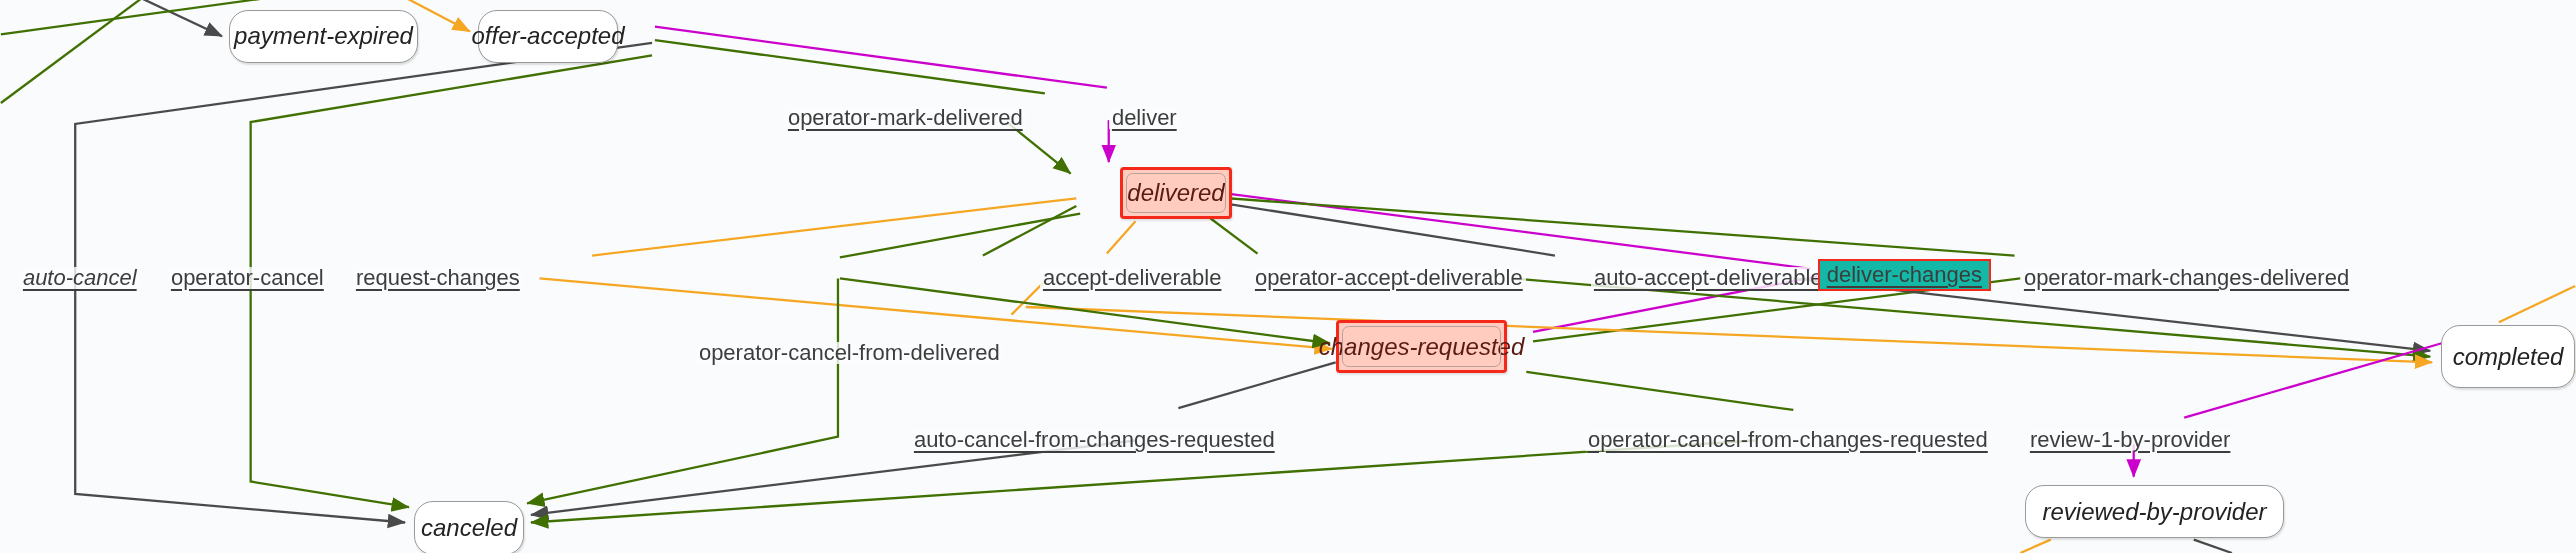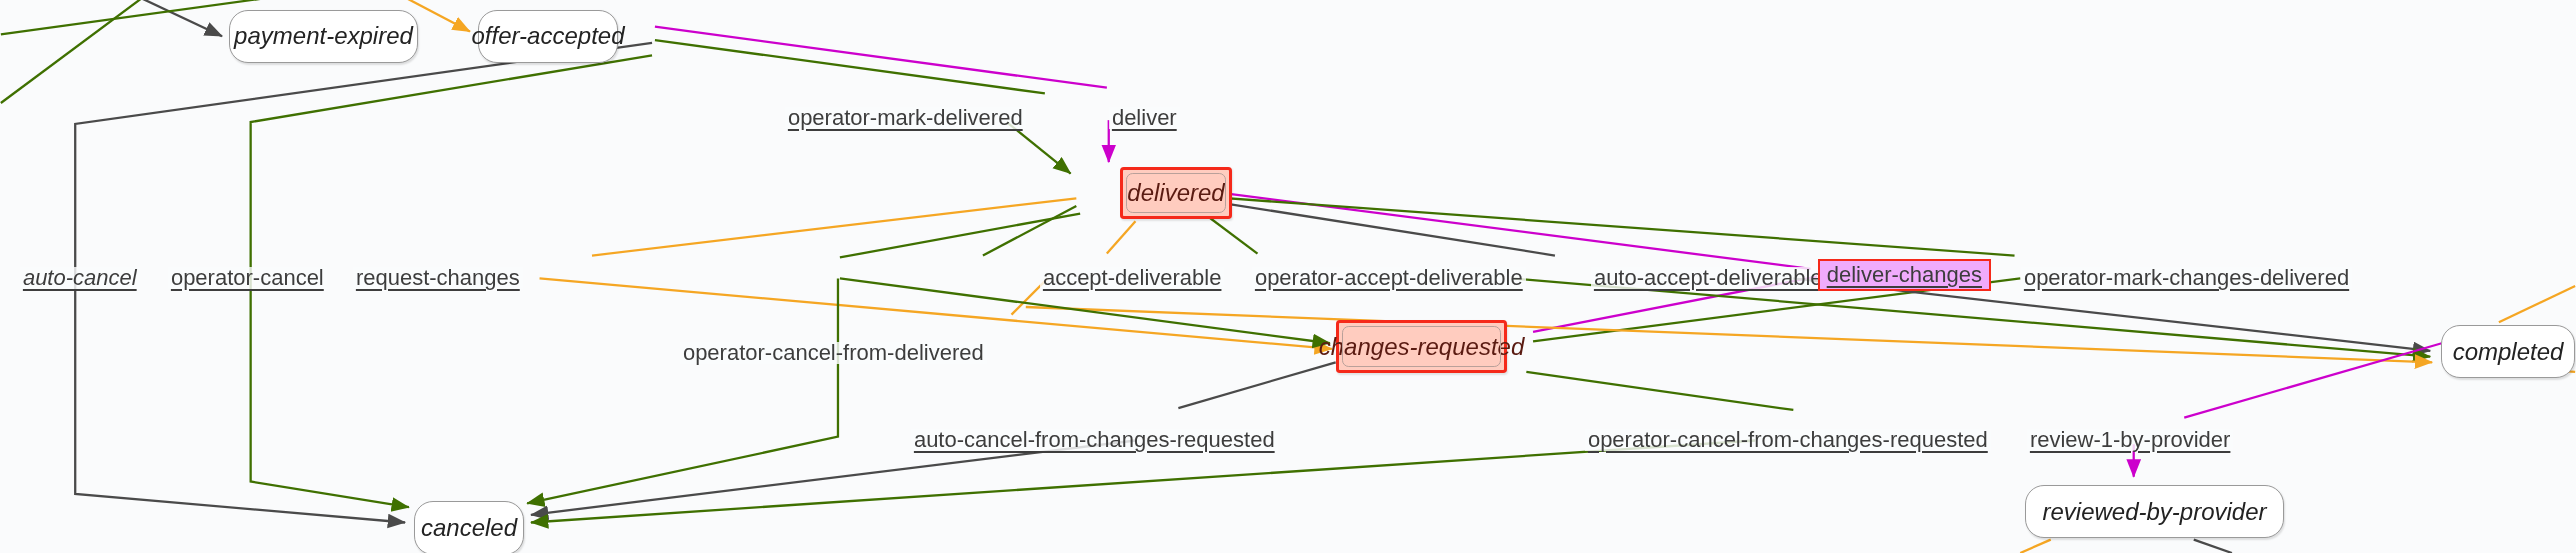--- a/index.html
+++ b/index.html
@@ -9,21 +9,21 @@
   .node{position:absolute;box-sizing:border-box;display:flex;align-items:center;justify-content:center;
         background:#ffffff;border:1.5px solid #9a9a9a;border-radius:19px;
         font-style:italic;font-size:24px;color:#232323;white-space:nowrap;
         box-shadow:1px 1.9px 1.9px rgba(0,0,0,.12);}
   .node.hl{background:#ffccbf;border:3.8px solid #f5291a;border-radius:3.8px;color:#5a1b12;
            box-shadow:1px 1.9px 1.9px rgba(0,0,0,.10);}
   .node.hl .inner{position:absolute;left:2.9px;top:2.9px;right:2.9px;bottom:2.9px;border:1.5px solid #b9a09a;border-radius:6.7px;pointer-events:none;}
   .elabel{position:absolute;font-size:22px;color:#3d3d3d;white-space:nowrap;
           background:rgba(250,251,252,.82);padding:0 2.9px;line-height:1;text-align:right;}
   .elabel.u{text-decoration:underline;text-underline-offset:3.8px;}
-  .elabel.box{border:2.9px solid #f5291a;padding:2.9px 6.7px;background:#f0abfc;}
+  .elabel.box{border:2.9px solid #f5291a;padding:2.9px 6.7px;background:#14b8a6;}
 </style>
 </head>
 <body>
 
 <div id="stage">
 
   <svg id="wires" viewBox="0 0 2700 580">
     <defs>
       <marker id="ag" markerWidth="9" markerHeight="9" refX="7.6" refY="3.2" orient="auto">
         <path d="M0,0 L8,3.2 L0,6.4 z" fill="#4a4a4a"></path>
@@ -109,36 +109,36 @@
     <span class="inner"></span>
     <span>delivered</span>
   </div>
   <div class="node hl" style="left:1336px;top:320px;width:171px;height:53px;">
     <span class="inner"></span>
     <span>changes-requested</span>
   </div>
   <div class="node" style="left:414px;top:501px;width:110px;height:54px;">
     <span>canceled</span>
   </div>
-  <div class="node" style="left:2441px;top:325px;width:134px;height:53px;">
+  <div class="node" style="left:2441px;top:325px;width:134px;height:63px;">
     <span>completed</span>
   </div>
   <div class="node" style="left:2025px;top:485px;width:259px;height:53px;">
     <span>reviewed-by-provider</span>
   </div>
 
   <div class="elabel u" style="left:785px;top:107px;">operator-mark-delivered</div>
   <div class="elabel u" style="left:1109px;top:107px;">deliver</div>
   <div class="elabel u" style="left:20px;top:267px;font-style:italic;">auto-cancel</div>
   <div class="elabel u" style="left:168px;top:267px;">operator-cancel</div>
   <div class="elabel u" style="left:353px;top:267px;">request-changes</div>
   <div class="elabel u" style="left:1040px;top:267px;">accept-deliverable</div>
   <div class="elabel u" style="left:1252px;top:267px;">operator-accept-deliverable</div>
   <div class="elabel u" style="left:1558px;top:267px;margin-left:33px;">auto-accept-deliverable</div>
   <div class="elabel u box" style="left:1818px;top:259px;">deliver-changes</div>
   <div class="elabel u" style="left:2021px;top:267px;">operator-mark-changes-delivered</div>
-  <div class="elabel" style="left:680px;top:342px;">operator-cancel-from-delivered</div>
+  <div class="elabel" style="left:696px;top:342px;">operator-cancel-from-delivered</div>
   <div class="elabel u" style="left:911px;top:429px;">auto-cancel-from-changes-requested</div>
   <div class="elabel u" style="left:1585px;top:429px;">operator-cancel-from-changes-requested</div>
   <div class="elabel u" style="left:2027px;top:429px;">review-1-by-provider</div>
 
 </div>
 
 
 </body></html>

